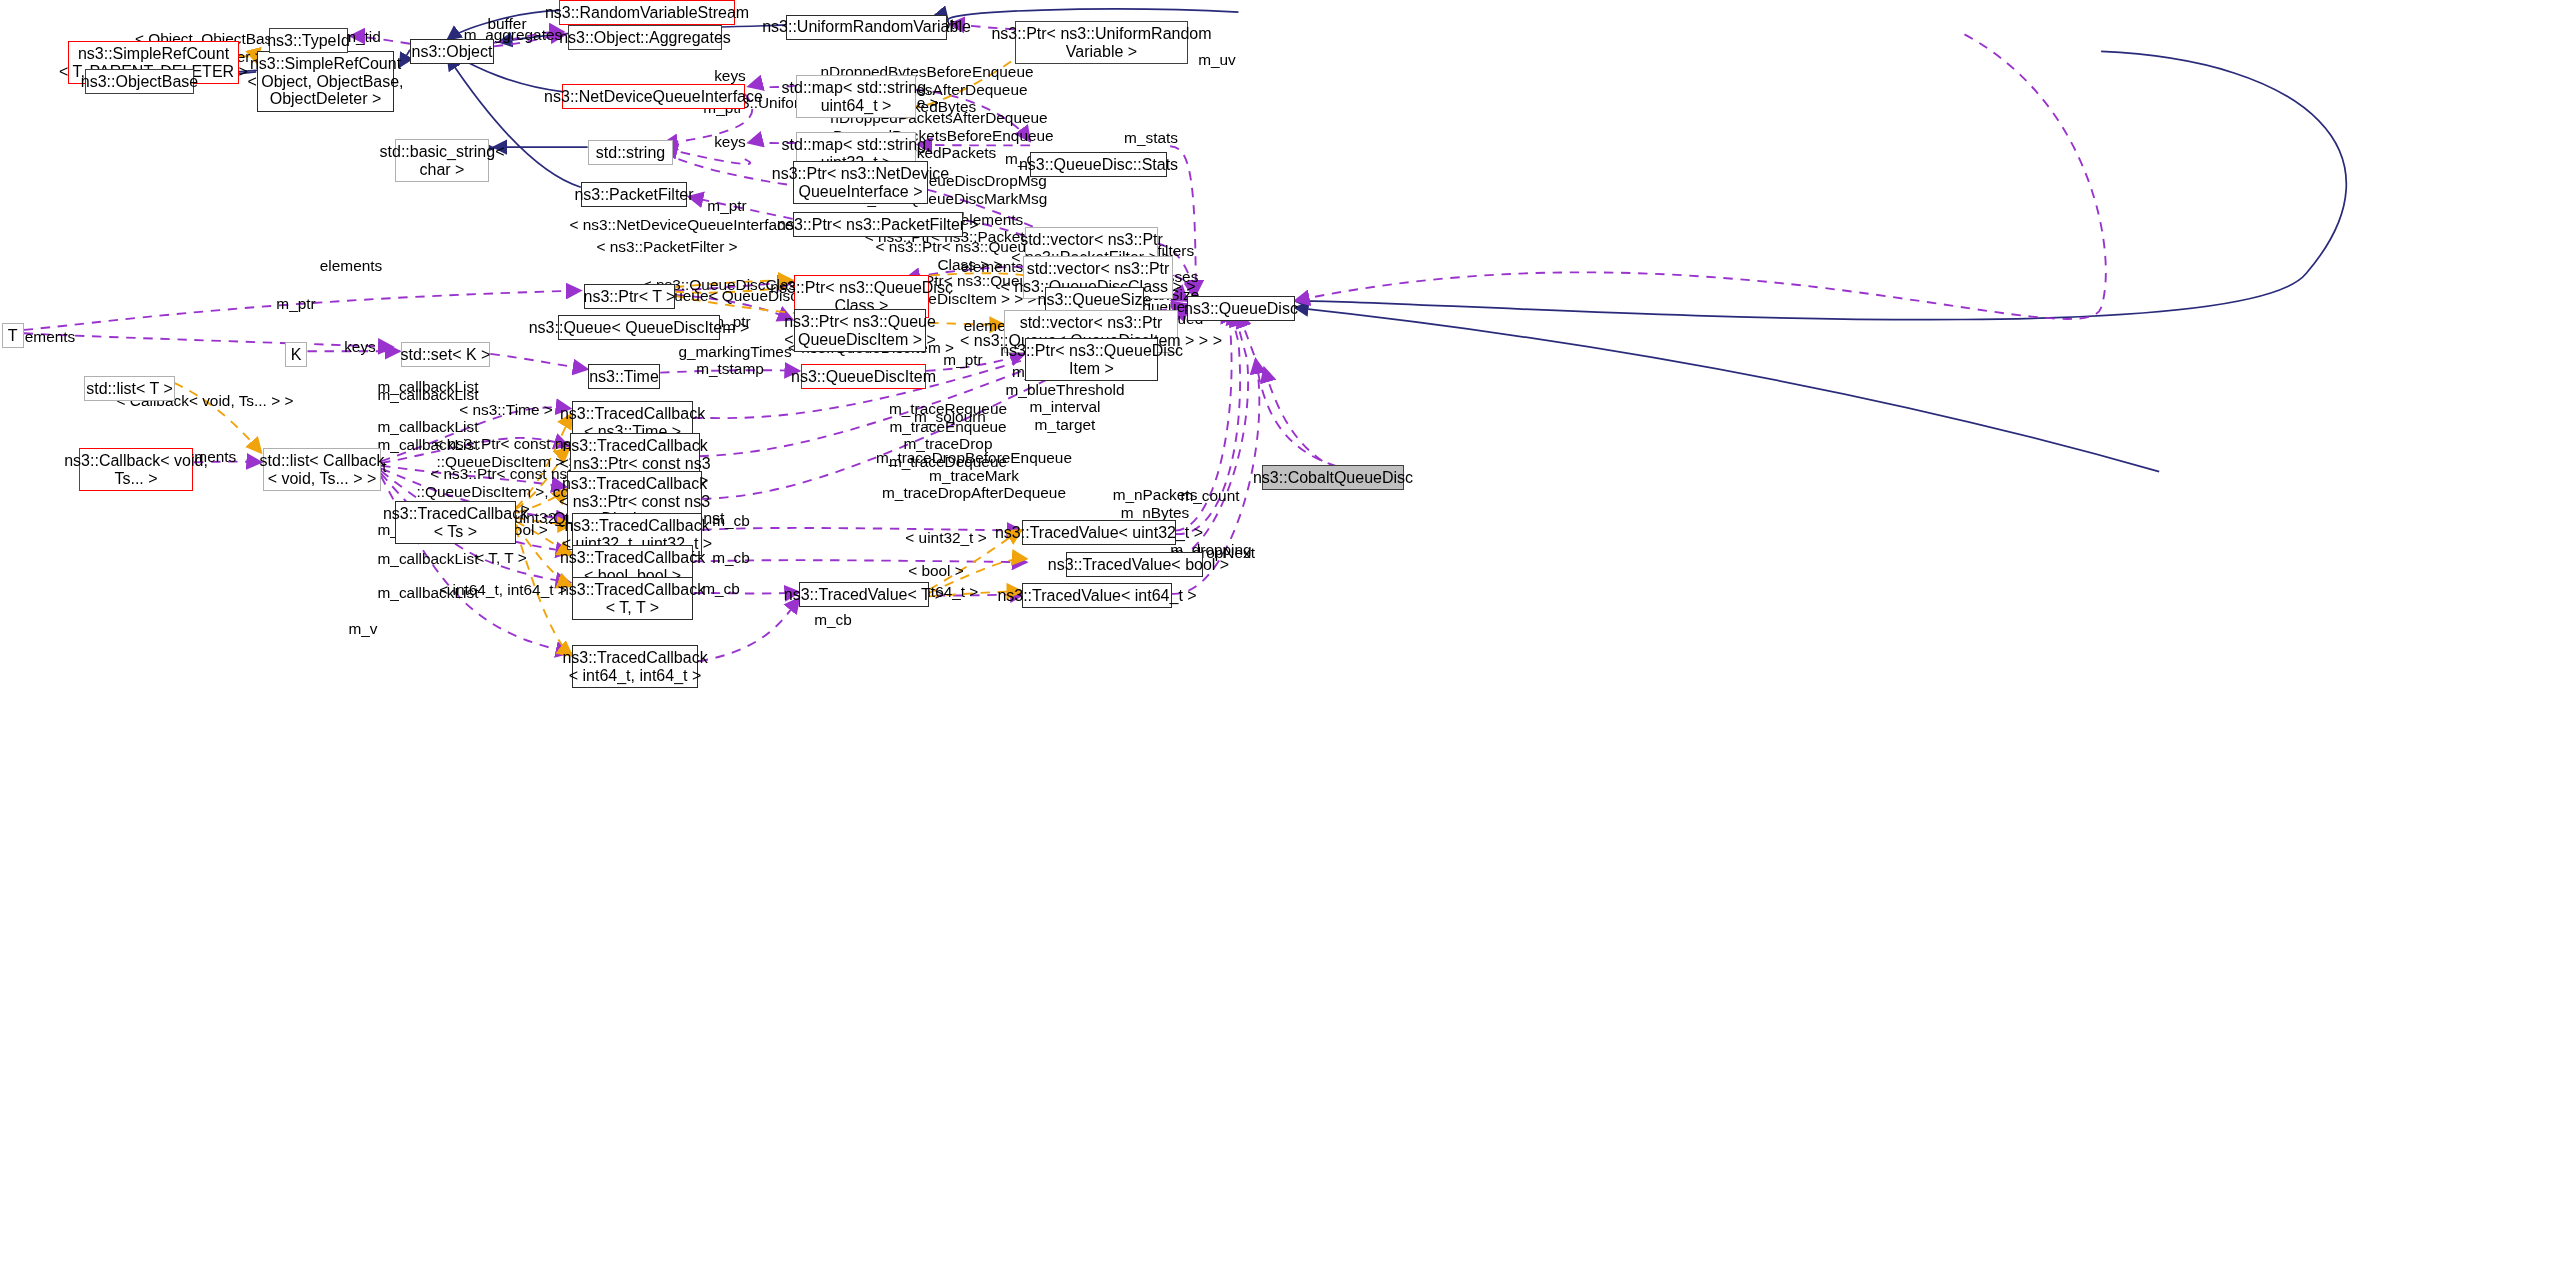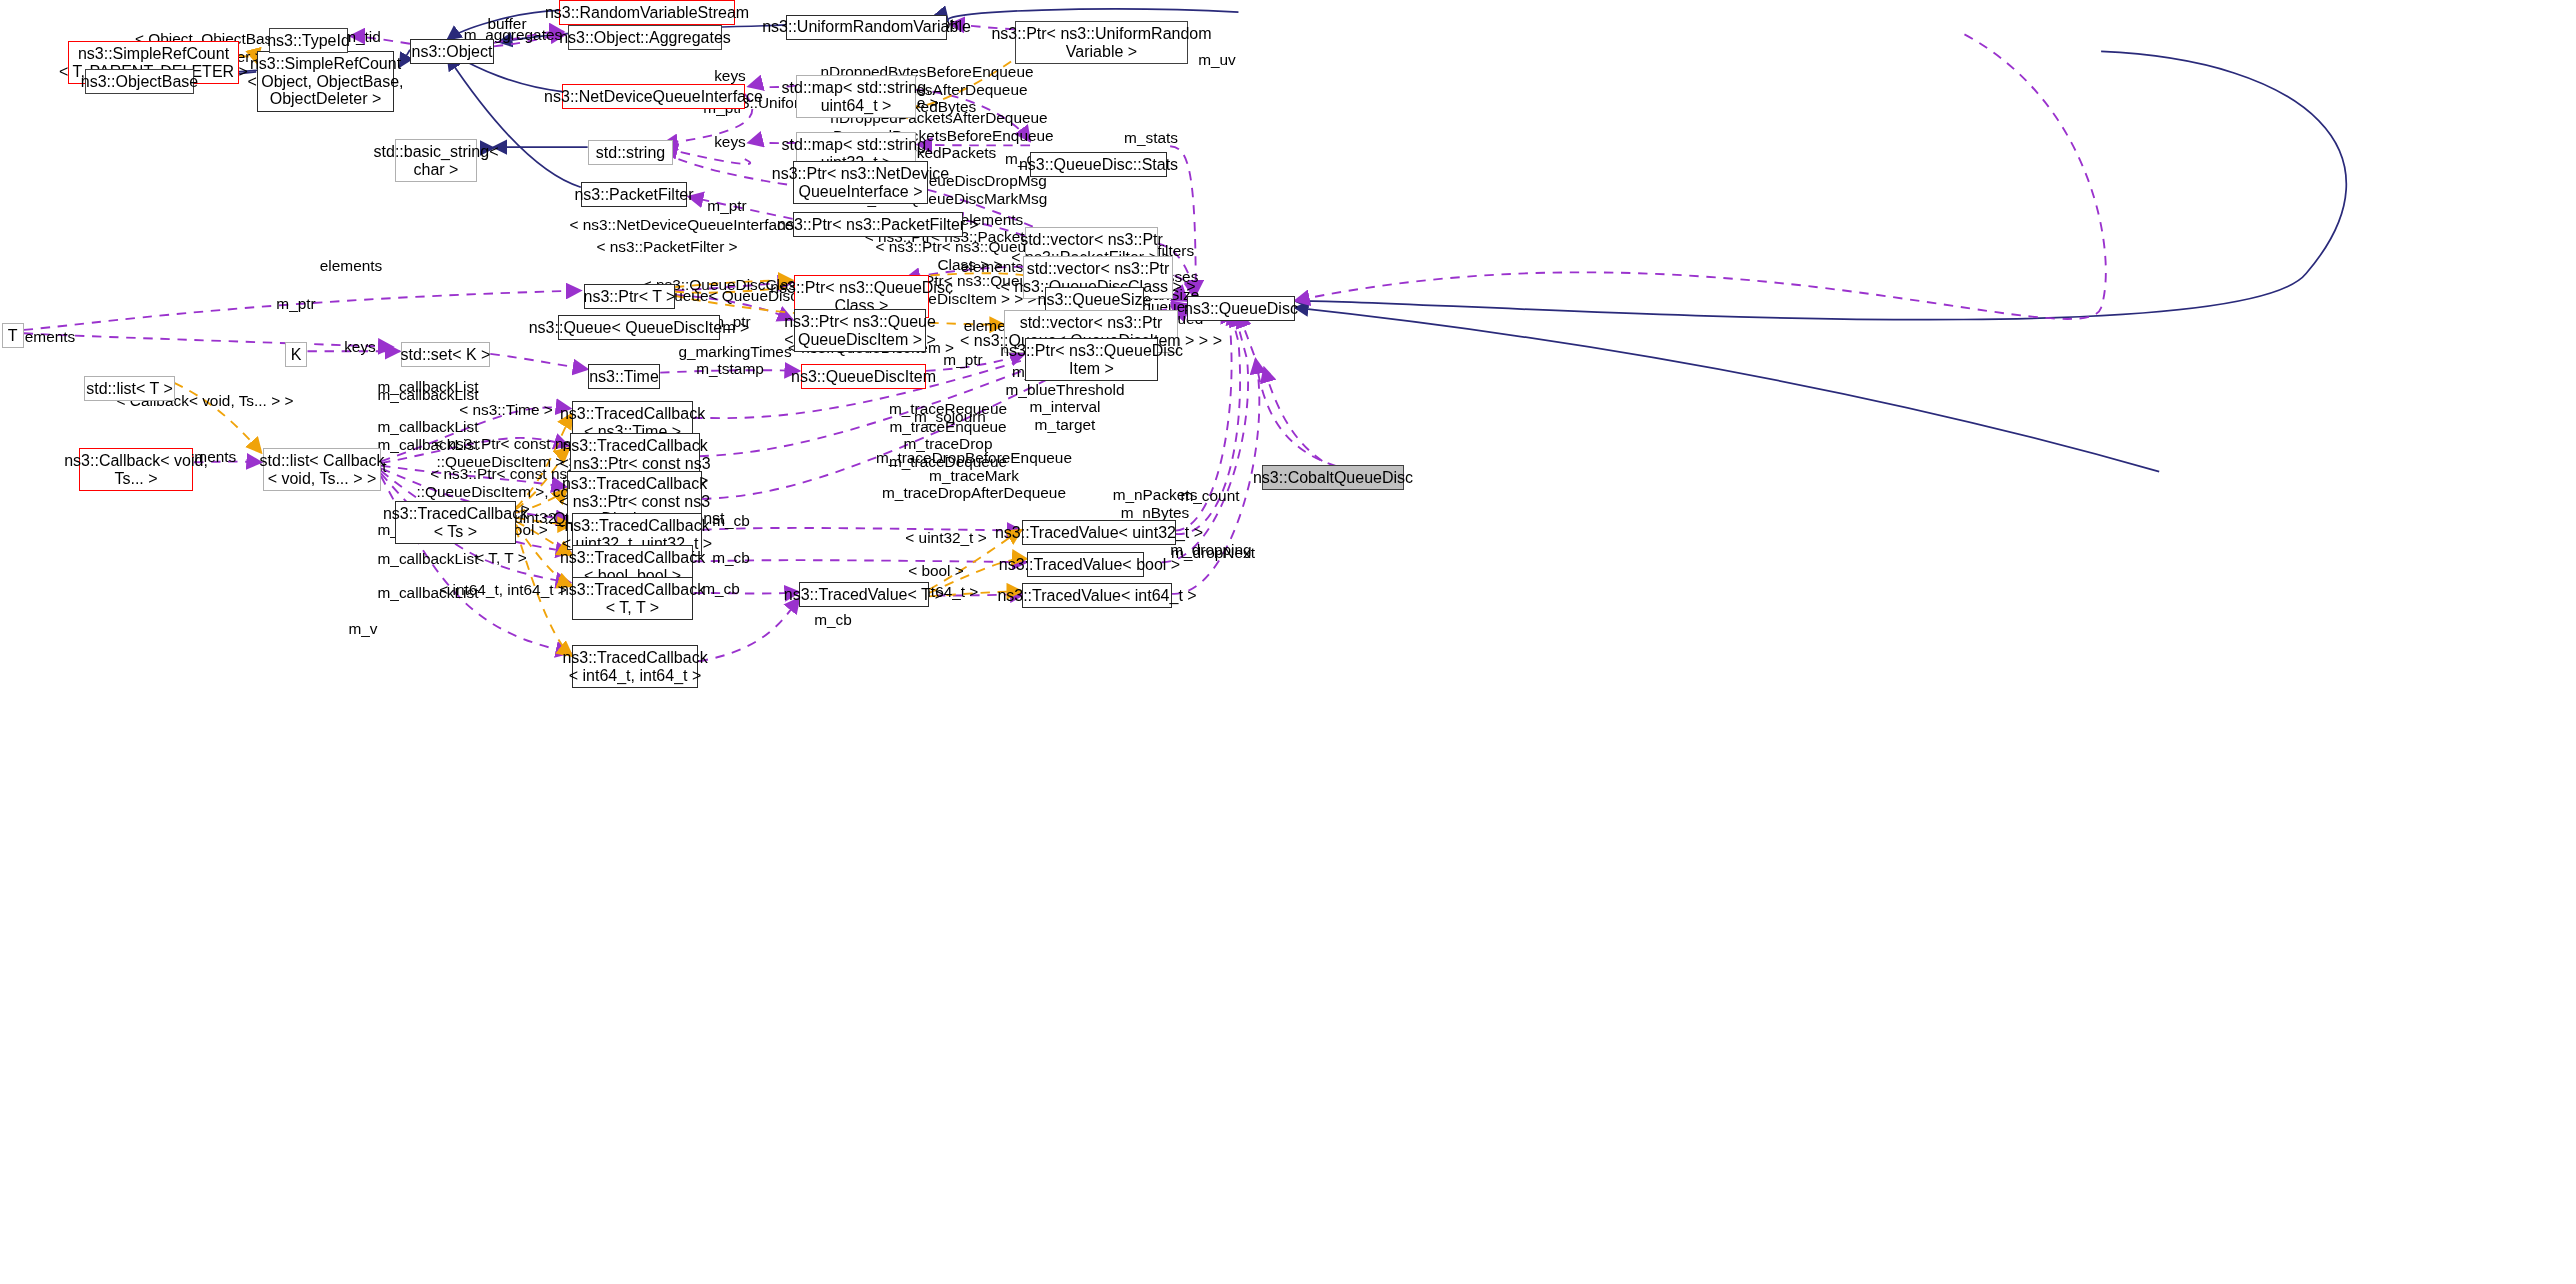--- a/index.html
+++ b/index.html
@@ -164,21 +164,21 @@
       <div class="node red" style="left: 559px; top: 0px; width: 176px; min-height: 20.5px;">ns3::RandomVariableStream</div>
       <div class="node" style="left: 568px; top: 25px; width: 154px; min-height: 20.5px;">ns3::Object::Aggregates</div>
       <div class="node thick" style="left: 786px; top: 14.5px; width: 161px; min-height: 20.5px;">ns3::UniformRandomVariable</div>
       <div class="node" style="left: 1015px; top: 21.4px; width: 173px; min-height: 34px;">ns3::Ptr&lt; ns3::UniformRandom
 Variable &gt;</div>
       <div class="node red" style="left: 562px; top: 84px; width: 183px; min-height: 20.5px;">ns3::NetDeviceQueueInterface</div>
       <div class="node grey" style="left: 796px; top: 75px; width: 120px; min-height: 32px;">std::map&lt; std::string,
 uint64_t &gt;</div>
       <div class="node grey" style="left: 796px; top: 132px; width: 120px; min-height: 32px;">std::map&lt; std::string,
 uint32_t &gt;</div>
-      <div class="node grey" style="left: 395px; top: 139px; width: 82px; min-height: 32px;">std::basic_string&lt;
+      <div class="node grey" style="left: 395px; top: 139px; width: 94px; min-height: 32px;">std::basic_string&lt;
 char &gt;</div>
       <div class="node grey" style="left: 588px; top: 140px; width: 85px; min-height: 20.5px;">std::string</div>
       <div class="node thick" style="left: 1030px; top: 152px; width: 137px; min-height: 20.5px;">ns3::QueueDisc::Stats</div>
       <div class="node thick" style="left: 793px; top: 161px; width: 135px; min-height: 32px;">ns3::Ptr&lt; ns3::NetDevice
 QueueInterface &gt;</div>
       <div class="node thick" style="left: 581px; top: 182px; width: 106px; min-height: 20.5px;">ns3::PacketFilter</div>
       <div class="node thick" style="left: 793px; top: 212px; width: 170px; min-height: 20.5px;">ns3::Ptr&lt; ns3::PacketFilter &gt;</div>
       <div class="node grey" style="left: 1025px; top: 227px; width: 133px; min-height: 32px;">std::vector&lt; ns3::Ptr
 &lt; ns3::PacketFilter &gt; &gt;</div>
       <div class="node grey" style="left: 1044px; top: 275px; width: 99px; min-height: 20.5px;">std::vector&lt; T &gt;</div>
@@ -220,21 +220,21 @@
       <div class="node thick" style="left: 572px; top: 513px; width: 130px; min-height: 32px;">ns3::TracedCallback
 &lt; uint32_t, uint32_t &gt;</div>
       <div class="node thick" style="left: 572px; top: 545px; width: 121px; min-height: 32px;">ns3::TracedCallback
 &lt; bool, bool &gt;</div>
       <div class="node thick" style="left: 572px; top: 577px; width: 121px; min-height: 32px;">ns3::TracedCallback
 &lt; T, T &gt;</div>
       <div class="node thick" style="left: 572px; top: 645px; width: 126px; min-height: 32px;">ns3::TracedCallback
 &lt; int64_t, int64_t &gt;</div>
       <div class="node thick" style="left: 799px; top: 582px; width: 130px; min-height: 20.5px;">ns3::TracedValue&lt; T &gt;</div>
       <div class="node thick" style="left: 1022px; top: 520px; width: 154px; min-height: 20.5px;">ns3::TracedValue&lt; uint32_t &gt;</div>
-      <div class="node thick" style="left: 1027px; top: 552px; width: 117px; min-height: 20.5px; padding-left: 13px;">ns3::TracedValue&lt; bool &gt;</div>
+      <div class="node thick" style="left: 1066px; top: 552px; width: 137px; min-height: 20.5px; padding-left: 13px;">ns3::TracedValue&lt; bool &gt;</div>
       <div class="node thick" style="left: 1022px; top: 583px; width: 150px; min-height: 20.5px;">ns3::TracedValue&lt; int64_t &gt;</div>
       <div class="node current" style="left: 1262px; top: 465px; width: 142px; min-height: 20.5px;">ns3::CobaltQueueDisc</div>
     </div>
   <div id="labels">
       <div class="elabel" style="left: 210px; top: 48px;">&lt; Object, ObjectBase,
 ObjectDeleter &gt;</div>
       <div class="elabel" style="left: 362px; top: 37px;">m_tid</div>
       <div class="elabel" style="left: 507px; top: 24px;">buffer</div>
       <div class="elabel" style="left: 513px; top: 35px;">m_aggregates</div>
       <div class="elabel" style="left: 940px; top: 24px;">m_ptr</div>

